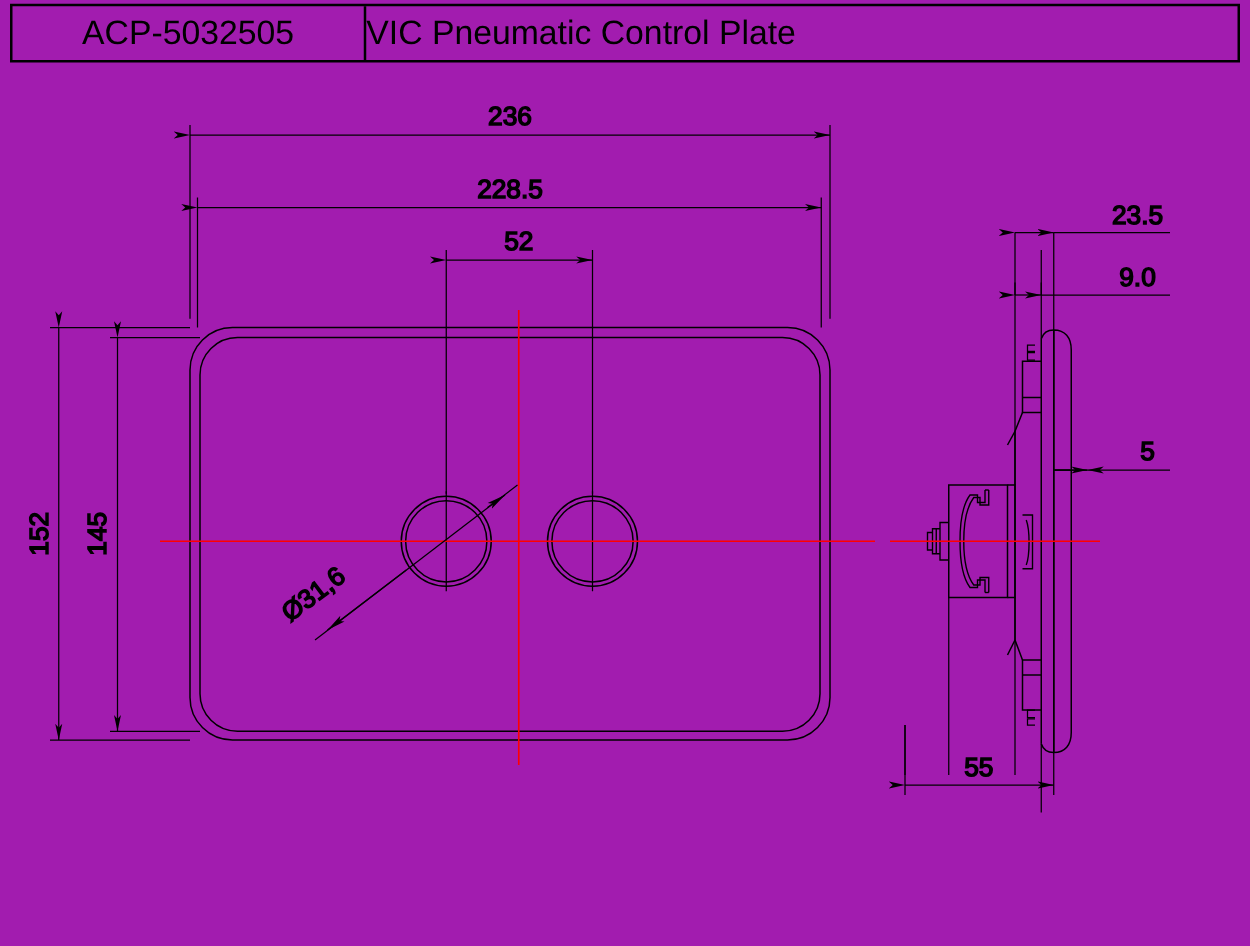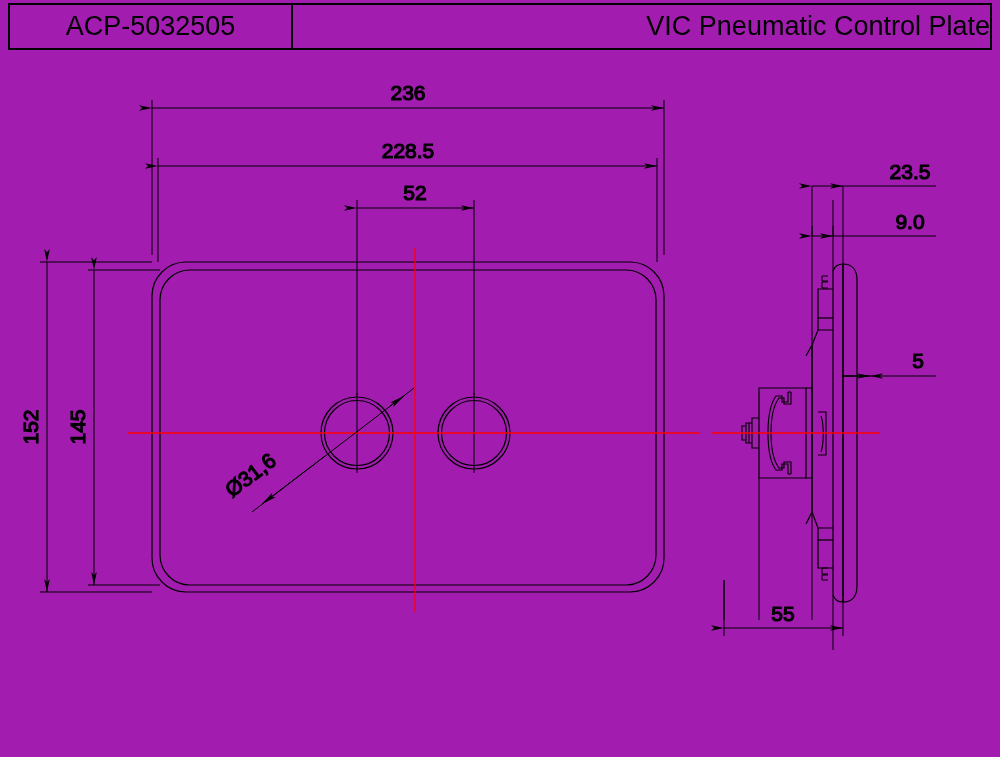--- a/index.html
+++ b/index.html
@@ -36,21 +36,21 @@
     box-sizing: border-box;
     border-right: 2px solid #000;
     display: flex;
     align-items: center;
     justify-content: center;
   }
   .tb-cell-title {
     flex: 1 1 auto;
     display: flex;
     align-items: center;
-    justify-content: flex-end;
+    justify-content: flex-start;
   }
   .tb-text {
     font-size: 27px;
     letter-spacing: 0px;
     line-height: 1;
     white-space: nowrap;
   }
   
   #drawing {
     position: absolute;

